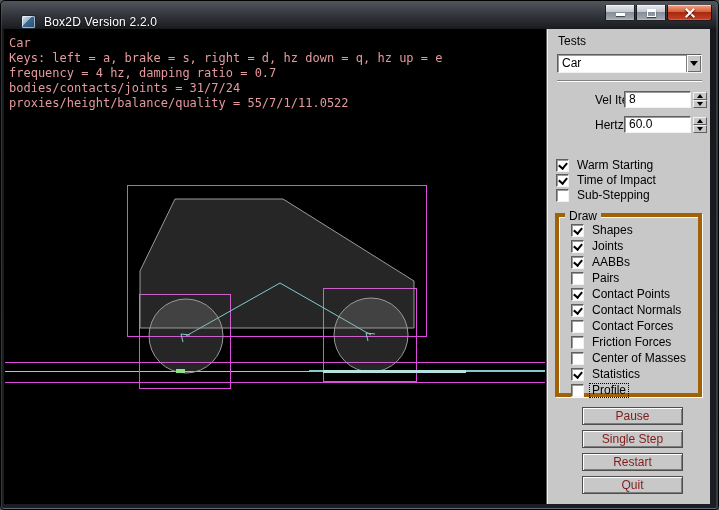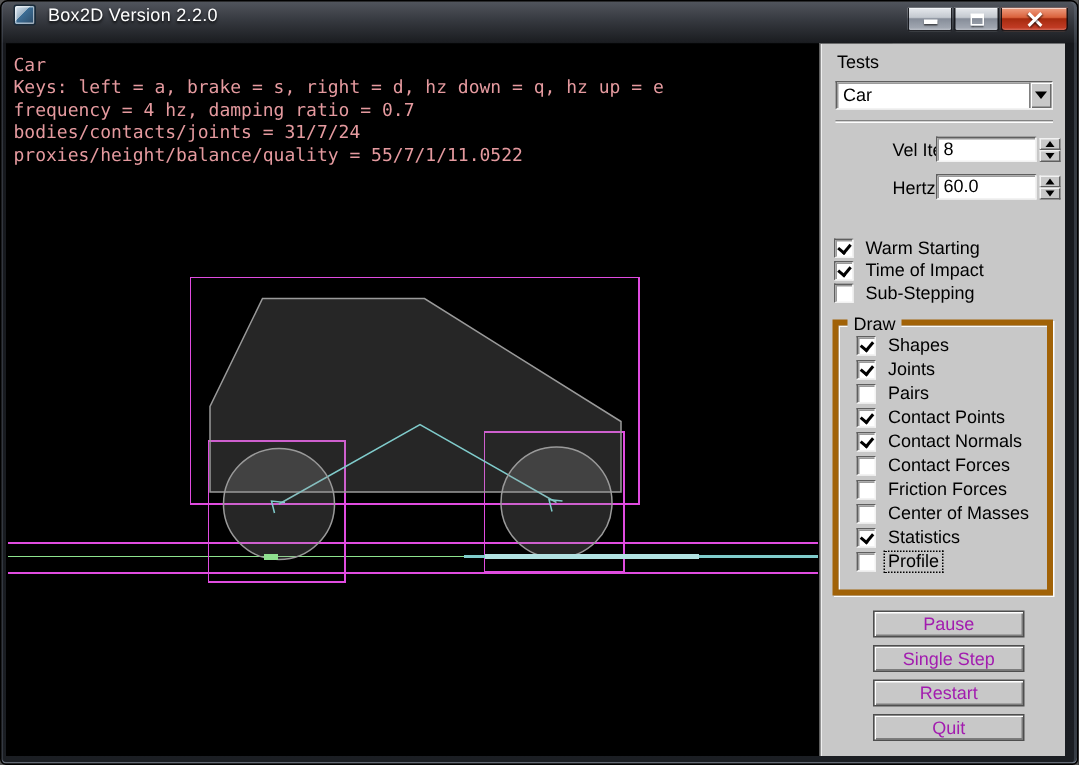--- a/index.html
+++ b/index.html
@@ -3,21 +3,21 @@
 <meta charset="utf-8">
 <style>
   html,body{margin:0;padding:0;background:#555;}
   *{box-sizing:border-box;}
   #stage{position:relative;width:719px;height:510px;font-family:"Liberation Sans",sans-serif;overflow:hidden;}
 
   
   .window{position:absolute;inset:0;border:1px solid #000;border-radius:5px 5px 4px 4px;
     background:linear-gradient(180deg,#51555d 0px,#33363c 14px,#1b1d21 27px,#16181c 28px,#1b1e23 100%);
     box-shadow:inset 0 -1px 0 rgba(160,170,185,.55),inset -2px 0 0 rgba(110,120,135,.35),inset 1px 0 0 rgba(100,110,125,.35);}
-  .titlebar{position:absolute;top:2px;left:4px;right:4px;height:26px;display:flex;align-items:flex-start;}
+  .titlebar{position:absolute;top:2px;left:16px;right:4px;height:26px;display:flex;align-items:flex-end;}
   .app-icon{width:15px;height:14px;margin-left:4px;border-radius:2px;
     background:linear-gradient(135deg,#dfe9f2 0%,#9fb6c8 40%,#3c6e96 41%,#2c4a66 100%);
     border:1px solid #1a2a38;box-shadow:inset 0 0 0 1px rgba(255,255,255,.55);}
   .title-text{color:#fff;font-size:12px;margin-left:8px;text-shadow:0 1px 2px rgba(0,0,0,.9);letter-spacing:.2px;}
   .win-controls{position:absolute;top:2px;right:2px;display:flex;}
   .win-btn{height:16px;border:1px solid rgba(10,12,16,.9);border-top:none;display:flex;align-items:center;justify-content:center;
     box-shadow:inset 0 1px 0 rgba(255,255,255,.55),inset 0 -1px 0 rgba(255,255,255,.18);cursor:default;}
   .win-btn.minb{width:30px;border-radius:0 0 2px 2px;background:linear-gradient(180deg,#e7eaee 0%,#c3c8cf 45%,#868d99 50%,#a6acb6 100%);margin-right:1px;}
   .win-btn.maxb{width:30px;border-radius:0 0 2px 2px;background:linear-gradient(180deg,#e7eaee 0%,#c3c8cf 45%,#868d99 50%,#a6acb6 100%);margin-right:1px;}
   .win-btn.closeb{width:45px;border-radius:0 0 3px 3px;background:linear-gradient(180deg,#f0a184 0%,#d9603a 45%,#a62a0e 50%,var(--close-button,#c8402a) 100%);}
@@ -74,21 +74,21 @@
 
   .draw-group{position:absolute;top:184px;left:8px;width:147px;height:184px;border:4px solid #a16207;
     box-shadow:inset 1px 1px 0 rgba(255,255,255,.9),1px 1px 0 #fdfdfd;}
   .draw-title{position:absolute;top:-7px;left:6px;background:var(--panel-bg,#c8c8c8);padding:0 4px;line-height:13px;}
   .draw-checks{position:absolute;top:7px;left:12px;}
   .draw-checks .cb-row{margin-bottom:3px;}
 
   .btn-col{position:absolute;top:378px;left:35px;width:101px;}
   .glui-btn{display:block;width:101px;height:18px;margin-bottom:5px;background:var(--panel-bg,#c8c8c8);
     border:1px solid #4e4e4e;box-shadow:inset 1px 1px 0 #ffffff,inset -1px -1px 0 #7c7c7c;
-    font-family:"Liberation Sans",sans-serif;font-size:12px;color:#a21caf;text-align:center;line-height:15px;padding:0;}
+    font-family:"Liberation Sans",sans-serif;font-size:12px;color:#7f1d1d;text-align:center;line-height:15px;padding:0;}
 </style>
 </head>
 <body>
 
 <div id="stage">
   <div class="window">
 
     <div class="titlebar">
       <span class="app-icon"></span>
       <span class="title-text">Box2D Version 2.2.0</span>
@@ -191,20 +191,24 @@
           <div class="draw-checks" id="draw-checks">
               <div class="cb-row">
     <span class="cb checked"></span>
     <span class="cb-label">Shapes</span>
   </div>
               <div class="cb-row">
     <span class="cb checked"></span>
     <span class="cb-label">Joints</span>
   </div>
               <div class="cb-row">
+    <span class="cb checked"></span>
+    <span class="cb-label">AABBs</span>
+  </div>
+              <div class="cb-row">
     <span class="cb"></span>
     <span class="cb-label">Pairs</span>
   </div>
               <div class="cb-row">
     <span class="cb checked"></span>
     <span class="cb-label">Contact Points</span>
   </div>
               <div class="cb-row">
     <span class="cb checked"></span>
     <span class="cb-label">Contact Normals</span>

